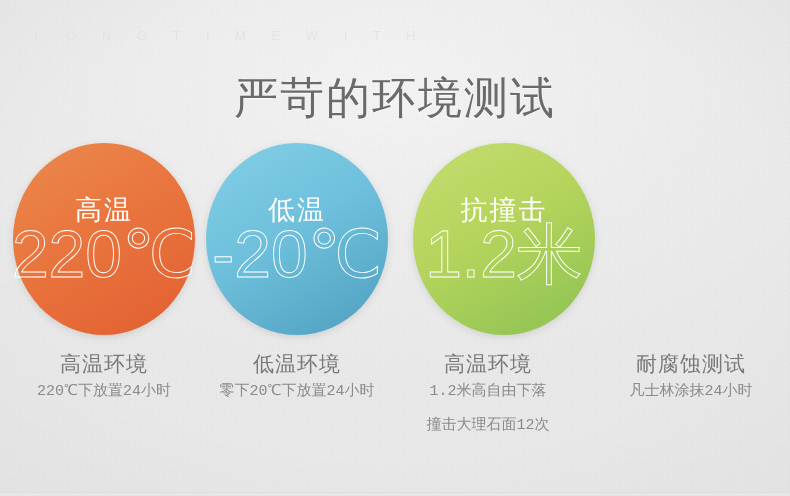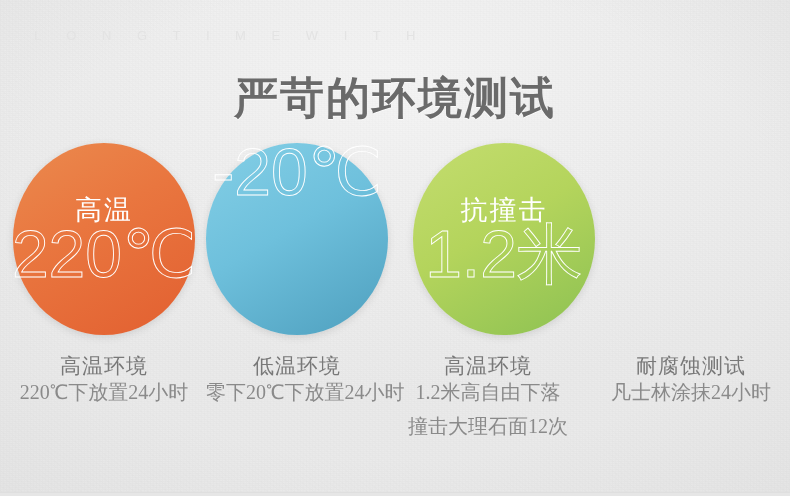--- a/index.html
+++ b/index.html
@@ -58,21 +58,21 @@
   .title {
     position: absolute;
     left: 0;
     right: 0;
     top: 42px;
     text-align: center;
     font-size: 44px;
     line-height: 54px;
     color: #6a6a6a;
     letter-spacing: 2px;
-    font-weight: bold;
+    font-weight: normal;
     font-family: "Liberation Sans", "DejaVu Sans", sans-serif;
     text-shadow: 0 1px 0 rgba(255,255,255,.65);
   }
 
   
   .circles {
     position: absolute;
     left: 0;
     top: 143px;
     width: 790px;
@@ -142,29 +142,29 @@
   .caption.p0 { left: 13px;  width: 182px; }
   .caption.p1 { left: 206px; width: 182px; }
   .caption.p2 { left: 397px; width: 182px; }
   .caption.p3 { left: 596px; width: 190px; text-align: center; }
 
   .cap-title {
     font-size: 21px;
     line-height: 27px;
     color: #787878;
     letter-spacing: 1px;
-    font-family: Liberation Sans, sans-serif;
+    font-family: Liberation Mono, monospace;
   }
   .cap-line {
-    font-size: 20px;
+    font-size: 15px;
     line-height: 22px;
     color: #8a8a8a;
     margin-top: 2px;
     white-space: nowrap;
-    font-family: Liberation Serif, serif;
+    font-family: Liberation Mono, monospace;
   }
   .cap-line + .cap-line { margin-top: 12px; }
 
   .bottom-rule {
     position: absolute;
     left: 0;
     bottom: 0;
     width: 790px;
     height: 3px;
     background: #e6e6e6;
@@ -184,20 +184,21 @@
   <h1 class="title">严苛的环境测试</h1>
 
   <div class="circles">
 
     <div class="circle c0">
       <div class="c-label">高温</div>
       <div class="c-value">220℃</div>
     </div>
 
     <div class="circle c1">
+      <div class="c-label">低温</div>
       <div class="c-value">-20℃</div>
     </div>
 
     <div class="circle c2">
       <div class="c-label">抗撞击</div>
       <div class="c-value">1.2米</div>
     </div>
 
 
   </div>

